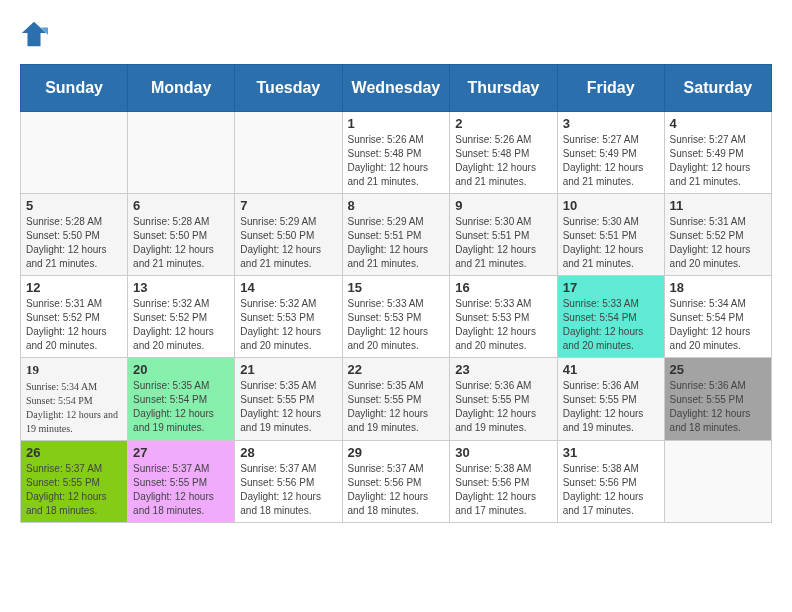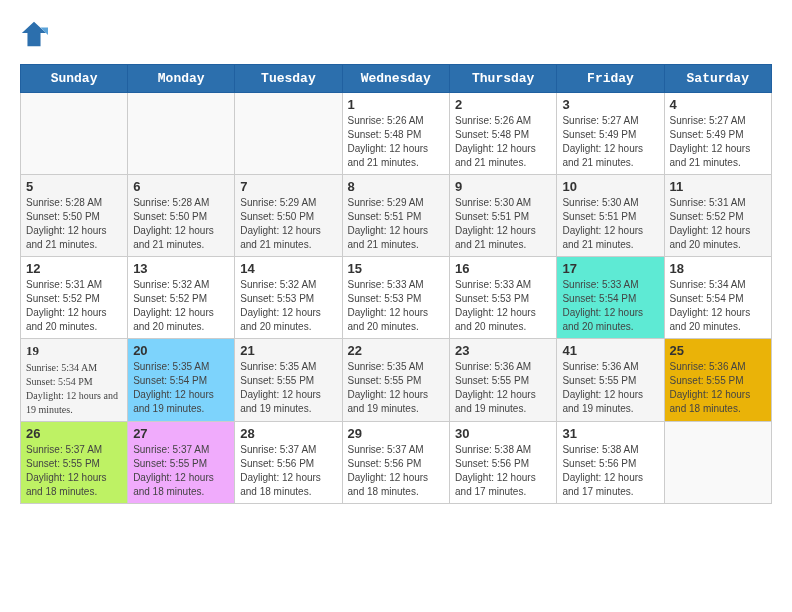--- a/index.html
+++ b/index.html
@@ -54,24 +54,23 @@
     }
     .calendar {
       width: 100%;
       border-collapse: collapse;
       border: 1px solid #ccc;
     }
     .calendar th {
       background-color: #2c6fad;
       color: white;
       text-align: center;
-      padding: 6px 4px;
-      font-size: 13px;
+      padding: 14px 4px;
+      font-size: 16px;
       border: 1px solid #2060a0;
-      font-family: Liberation Mono, monospace;
     }
     .calendar td {
       vertical-align: top;
       border: 1px solid #ccc;
       padding: 4px 5px;
       width: 108px;
       min-height: 80px;
       background: #fff;
     }
     .calendar tr:nth-child(even) td {
@@ -209,47 +208,47 @@
         <td style="background: rgb(255, 255, 255);">
           <span class="day-number">18</span>
           <div class="day-info">Sunrise: 5:34 AM<br>Sunset: 5:54 PM<br>Daylight: 12 hours and 20 minutes.</div>
         </td>
       </tr>
       <tr>
         <td style="background: rgb(245, 245, 245); font-family: Liberation Serif, serif;">
           <span class="day-number">19</span>
           <div class="day-info">Sunrise: 5:34 AM<br>Sunset: 5:54 PM<br>Daylight: 12 hours and 19 minutes.</div>
         </td>
-        <td style="background: #7dd3fc;">
+        <td style="background: #86efac;">
           <span class="day-number">20</span>
           <div class="day-info">Sunrise: 5:35 AM<br>Sunset: 5:54 PM<br>Daylight: 12 hours and 19 minutes.</div>
         </td>
         <td style="background: rgb(245, 245, 245);">
           <span class="day-number">21</span>
           <div class="day-info">Sunrise: 5:35 AM<br>Sunset: 5:55 PM<br>Daylight: 12 hours and 19 minutes.</div>
         </td>
         <td style="background: rgb(245, 245, 245);">
           <span class="day-number">22</span>
           <div class="day-info">Sunrise: 5:35 AM<br>Sunset: 5:55 PM<br>Daylight: 12 hours and 19 minutes.</div>
         </td>
         <td style="background: rgb(245, 245, 245);">
           <span class="day-number">23</span>
           <div class="day-info">Sunrise: 5:36 AM<br>Sunset: 5:55 PM<br>Daylight: 12 hours and 19 minutes.</div>
         </td>
         <td style="background: rgb(245, 245, 245);">
           <span class="day-number">41</span>
           <div class="day-info">Sunrise: 5:36 AM<br>Sunset: 5:55 PM<br>Daylight: 12 hours and 19 minutes.</div>
         </td>
-        <td style="background: #eab308;">
+        <td style="background: #a3a3a3;">
           <span class="day-number">25</span>
           <div class="day-info">Sunrise: 5:36 AM<br>Sunset: 5:55 PM<br>Daylight: 12 hours and 18 minutes.</div>
         </td>
       </tr>
       <tr>
-        <td style="background: #bef264;">
+        <td style="background: #84cc16;">
           <span class="day-number">26</span>
           <div class="day-info">Sunrise: 5:37 AM<br>Sunset: 5:55 PM<br>Daylight: 12 hours and 18 minutes.</div>
         </td>
         <td style="background: #f0abfc;">
           <span class="day-number">27</span>
           <div class="day-info">Sunrise: 5:37 AM<br>Sunset: 5:55 PM<br>Daylight: 12 hours and 18 minutes.</div>
         </td>
         <td style="background: rgb(255, 255, 255);">
           <span class="day-number">28</span>
           <div class="day-info">Sunrise: 5:37 AM<br>Sunset: 5:56 PM<br>Daylight: 12 hours and 18 minutes.</div>

